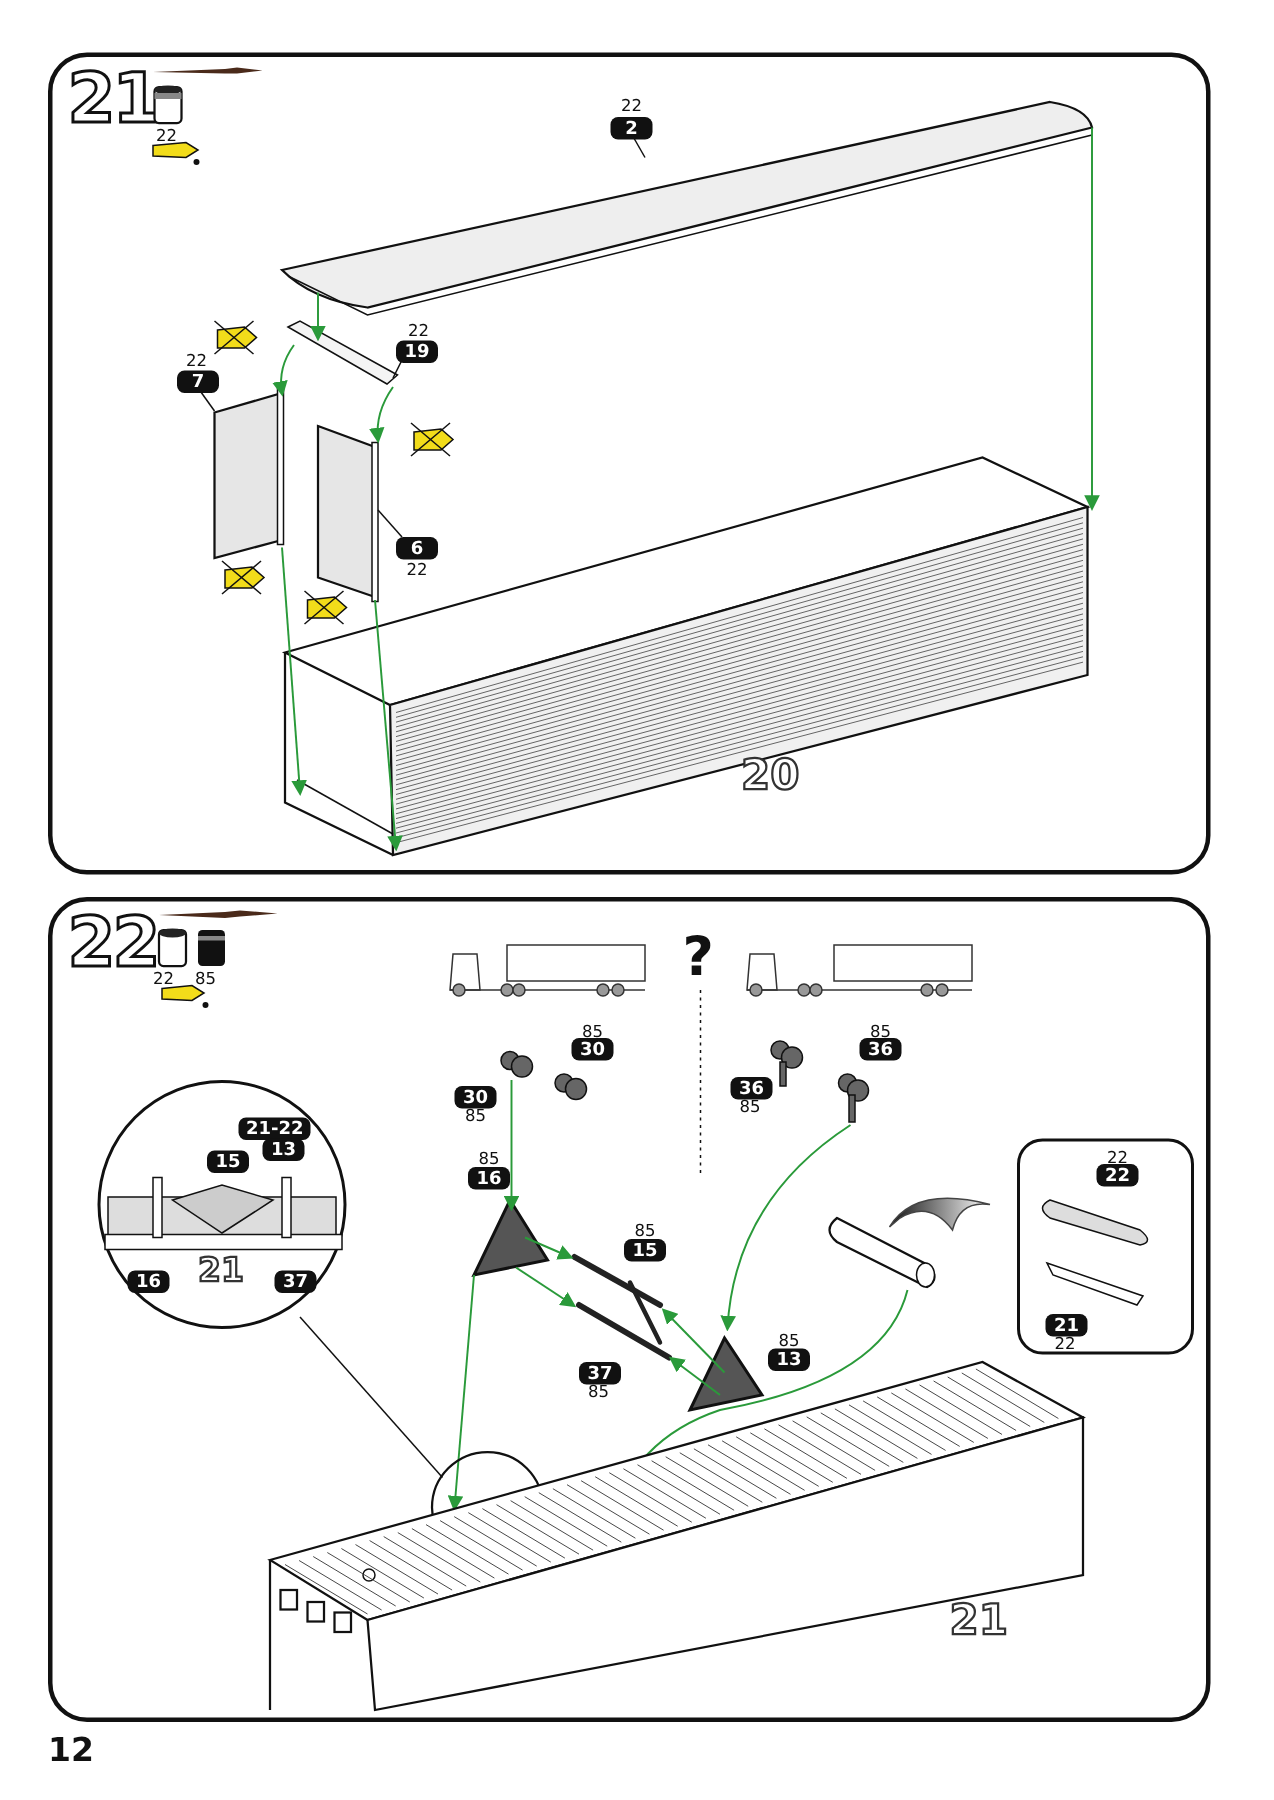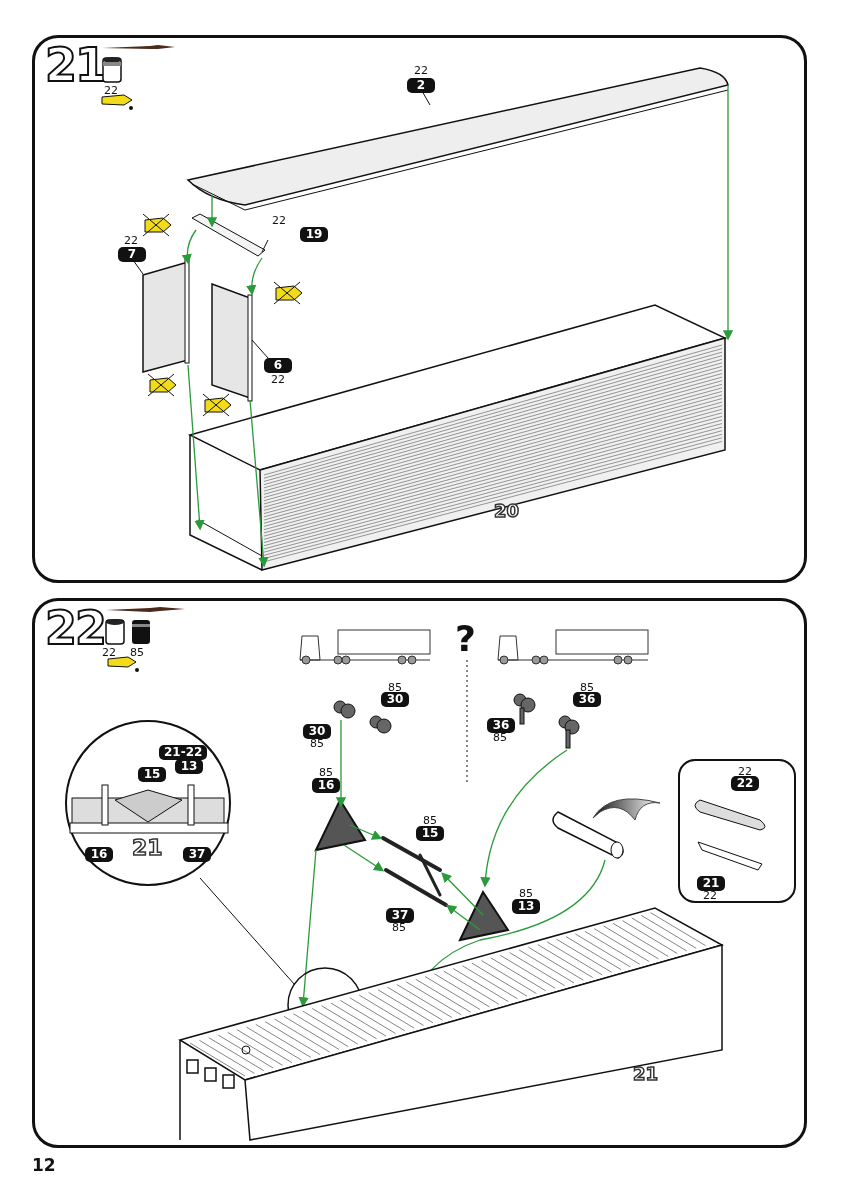--- a/index.html
+++ b/index.html
@@ -4,22 +4,22 @@
 <style>
   html,body{margin:0;padding:0;background:#fff;}
   body{width:849px;height:1200px;position:relative;overflow:hidden;font-family:"DejaVu Sans",sans-serif;}
   .panel{position:absolute;border:3px solid #111;border-radius:26px;background:#fff;box-sizing:border-box;}
   #p21{left:32px;top:35px;width:775px;height:548px;}
   #p22{left:32px;top:598px;width:775px;height:550px;}
   .stepnum{position:absolute;font-size:46px;font-weight:bold;color:#fff;-webkit-text-stroke:2px #111;letter-spacing:-2px;font-family:"DejaVu Sans",sans-serif;}
   svg{position:absolute;left:0;top:0;}
   .tag{position:absolute;background:#111;color:#fff;font-weight:bold;font-size:12px;border-radius:5px;padding:0 5px;line-height:15px;text-align:center;min-width:18px;}
   .num{position:absolute;font-size:11px;color:#111;text-align:center;}
-  .outline-num{position:absolute;font-size:18px;font-weight:bold;color:#fff;-webkit-text-stroke:1.5px #333;}
-  .pagenum{position:absolute;left:32px;top:1155px;font-size:17px;font-weight:bold;color:#111;}
+  .outline-num{position:absolute;font-size:28px;font-weight:bold;color:#fff;-webkit-text-stroke:1.5px #333;}
+  .pagenum{position:absolute;left:32px;top:1155px;font-size:22px;font-weight:bold;color:#111;}
   .q{position:absolute;font-size:36px;font-weight:bold;color:#111;}
 </style>
 </head>
 <body>
 
 <div class="panel" id="p21"></div>
 <div class="stepnum" style="left:45px;top:38px;">21</div>
 
 <svg width="849" height="1200">
   <defs>
@@ -136,21 +136,21 @@
     <line x1="422" y1="91" x2="430" y2="105"></line>
     <line x1="268" y1="240" x2="262" y2="252"></line>
     <line x1="133" y1="260" x2="143" y2="274"></line>
     <line x1="268" y1="358" x2="252" y2="340"></line>
   </g>
 </svg>
 
 <div class="num" style="left:410px;top:64px;width:22px;">22</div>
 <div class="tag" style="left:407px;top:78px;">2</div>
 <div class="num" style="left:268px;top:214px;width:22px;">22</div>
-<div class="tag" style="left:264px;top:227px;margin-left:36px;">19</div>
+<div class="tag" style="left:264px;top:227px;">19</div>
 <div class="num" style="left:120px;top:234px;width:22px;">22</div>
 <div class="tag" style="left:118px;top:247px;">7</div>
 <div class="tag" style="left:264px;top:358px;">6</div>
 <div class="num" style="left:267px;top:373px;width:22px;">22</div>
 <div class="num" style="left:100px;top:84px;width:22px;">22</div>
 <div class="outline-num" style="left:494px;top:500px;">20</div>
 
 <div class="panel" id="p22"></div>
 <div class="stepnum" style="left:45px;top:601px;">22</div>
 

